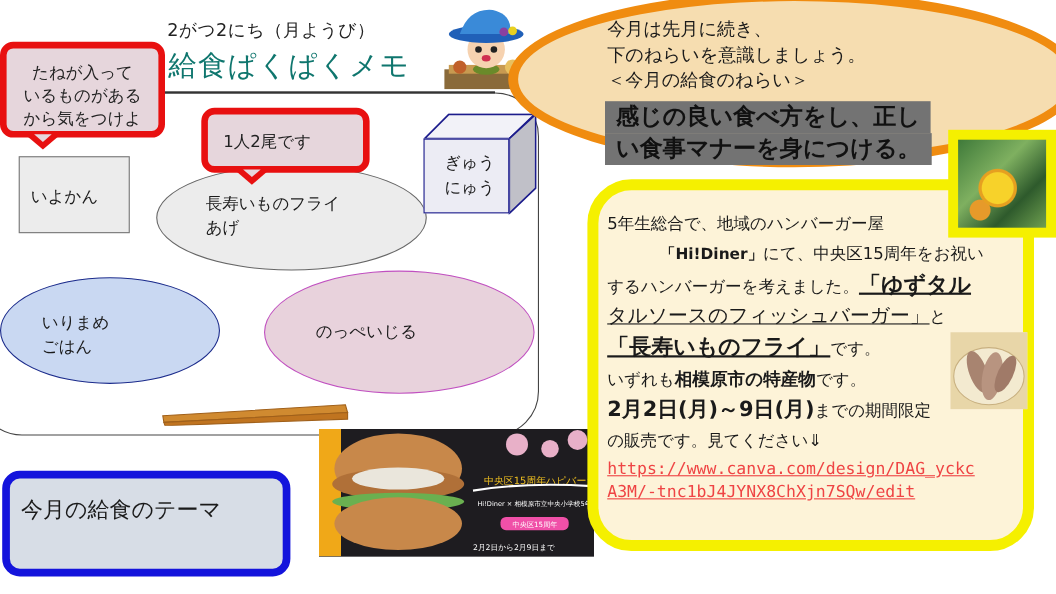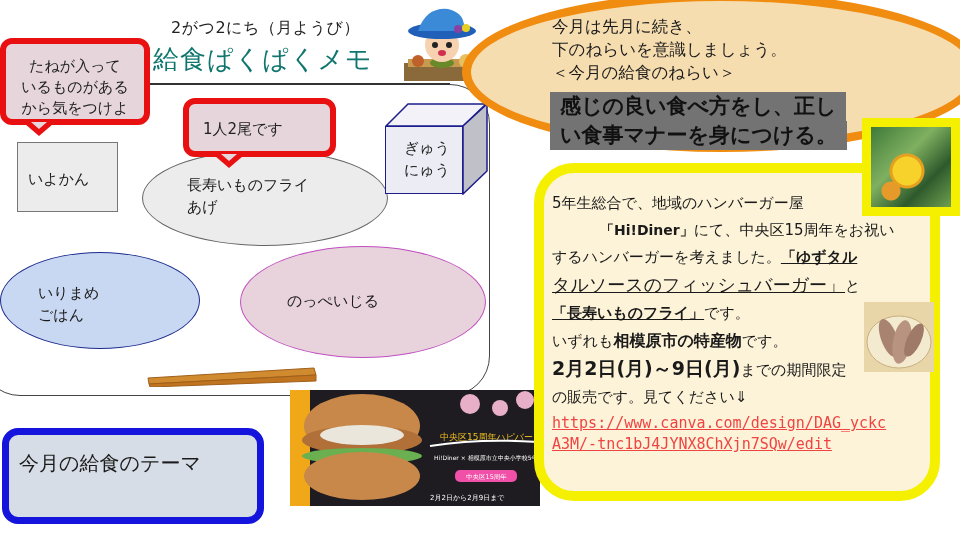--- a/index.html
+++ b/index.html
@@ -1,21 +1,21 @@
 <!DOCTYPE html>
 <html><head>
 <meta charset="utf-8">
 <style>
   * { box-sizing: border-box; margin: 0; padding: 0; }
   html, body { width: 960px; height: 540px; background: #ffffff; overflow: hidden; }
   body { position: relative; font-family: "DejaVu Sans", "Liberation Sans", sans-serif; color: #1a1a1a; }
   .abs { position: absolute; }
 
   
-  .date-line { left: 152px; top: 18px; font-size: 16px; color: #222; letter-spacing: 0.5px; margin-left: 19px; }
+  .date-line { left: 152px; top: 18px; font-size: 16px; color: #222; letter-spacing: 0.5px; }
   .title { left: 153px; top: 42px; font-size: 26px; color: #0f766e; letter-spacing: 1px; }
 
   
   .tray { left: -20px; top: 84px; width: 510px; height: 312px; border: 1.5px solid #444; border-radius: 0 40px 40px 40px; background: #fff; }
   .tray-rule { left: 150px; top: 83px; width: 300px; height: 1.5px; background: #333; }
 
   
   .callout { border: 6px solid #e81010; background: #e6d6dc; border-radius: 12px; color: #222; }
   .callout-tail {
     width: 0; height: 0;
@@ -59,21 +59,21 @@
   
   .goal-ellipse { left: 462px; top: -8px; width: 520px; height: 160px; border: 9px solid #f08c10; border-radius: 50%; background: #f6ddb0; }
   .goal-text { left: 552px; top: 15px; font-size: 16.5px; line-height: 23px; color: #1a1a1a; }
   .goal-bold { left: 550px; top: 92px; font-size: 21px; line-height: 29px; font-weight: bold; color: #111; }
   .goal-bold span { display: inline-block; background: #737373; padding: 0 10px; }
 
   
   .info { left: 534px; top: 163px; width: 406px; height: 338px; border: 10px solid #f5f000; border-radius: 40px; background: #fdf3d8; }
   .info-text { left: 552px; top: 190px; width: 390px; font-size: 15px; line-height: 27px; color: #1a1a1a; }
   .info-text .big { font-size: 14px; font-weight: bold; margin-left: 48px; }
-  .info-text .u { text-decoration: underline; font-size: 15px; font-weight: bold; }
+  .info-text .u { text-decoration: underline; font-size: 20px; font-weight: bold; }
   .info-text .bold { font-weight: bold; font-size: 16px; }
   .info-text .date { font-size: 19px; font-weight: bold; }
   .info-link { color: #ef4444; text-decoration: underline; font-family: "DejaVu Sans Mono", "Liberation Mono", monospace; font-size: 15px; line-height: 21px; display: block; }
 
   
   .yuzu-img { left: 862px; top: 118px; width: 98px; height: 98px; background: #f5f000; padding: 9px; }
   .yuzu-inner { width: 100%; height: 100%; background: radial-gradient(circle at 45% 55%, #f7d22a 0 14px, #e6a020 15px 17px, transparent 18px), radial-gradient(circle at 25% 80%, #e69a2a 0 9px, transparent 10px), linear-gradient(135deg, #3f7a3a, #7fb060 40%, #2e5a2c 70%, #6fa050); }
   .imo-img { left: 864px; top: 302px; width: 70px; height: 70px; background: #f3e6c8; }
   .mascot { left: 396px; top: 5px; width: 96px; height: 77px; }
 </style>

